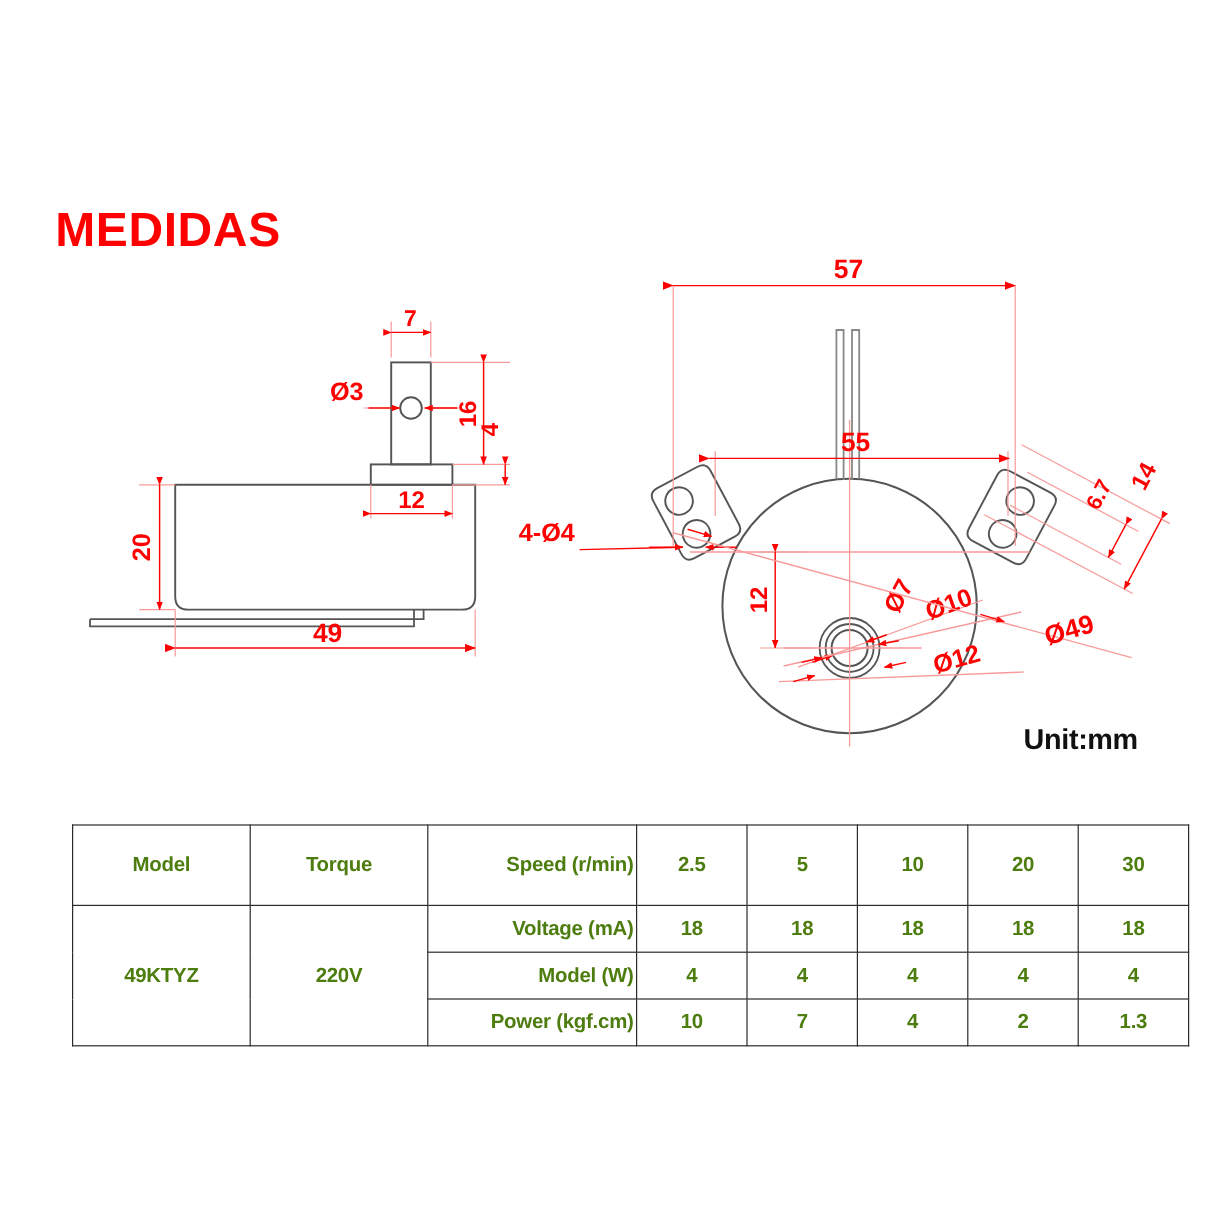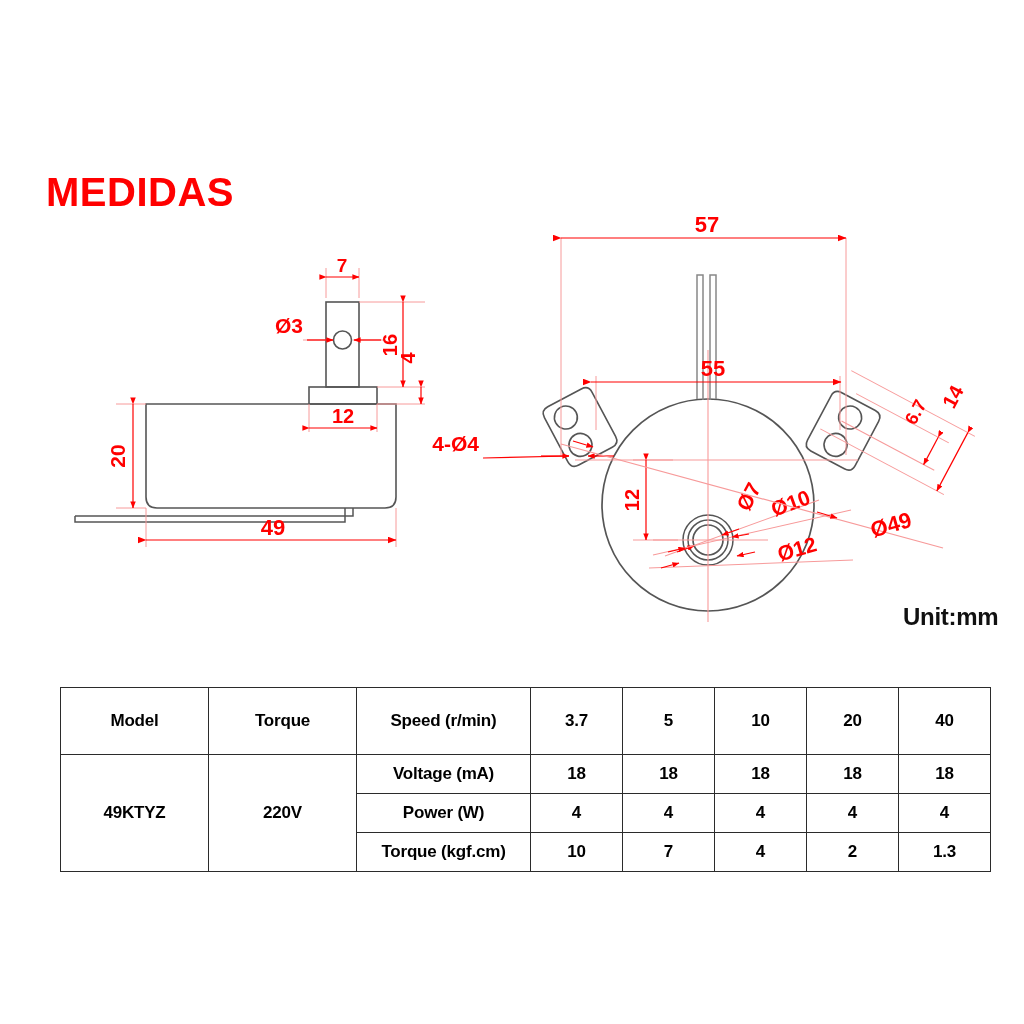--- a/index.html
+++ b/index.html
@@ -20,21 +20,21 @@
     font-weight:700;
     color:#ff0000;
     letter-spacing:0.5px;
     font-family:"Liberation Sans", sans-serif;
     line-height:1;
   }
 
   
   .unit-label{
     position:absolute;
-    left:890px; top:603px;
+    left:840px; top:603px;
     font-size:24px;
     font-weight:700;
     color:#111111;
     font-family:"Liberation Sans", sans-serif;
     letter-spacing:-0.3px;
   }
 
   
   .draw-svg{position:absolute;left:0;top:0;width:1024px;height:1024px;pointer-events:none;}
 
@@ -49,28 +49,28 @@
     width:930px;
     table-layout:fixed;
     font-family:"Liberation Sans", sans-serif;
   }
   table.spec td{
     border:1.6px solid #2b2b2b;
     text-align:center;
     vertical-align:middle;
     font-size:17px;
     font-weight:700;
-    color:#000000;
+    color:#4d7c0f;
     height:38px;
     padding:0 2px;
     background:#ffffff;
     letter-spacing:-0.2px;
   }
   table.spec td.hdr-tall{height:66px;}
-  table.spec td.lbl{font-size:17px;}
+  table.spec td.lbl{font-size:17px;text-align:right;}
   .c-model{width:148px;}
   .c-volt{width:148px;}
   .c-param{width:174px;}
   .c-val{width:92px;}
 </style>
 </head>
 <body>
 
 <div id="root">
 
@@ -243,46 +243,46 @@
           <col class="c-val">
           <col class="c-val">
           <col class="c-val">
           <col class="c-val">
       </colgroup>
       <tbody>
         <tr>
           <td class="hdr-tall">Model</td>
           <td class="hdr-tall">Torque</td>
           <td class="hdr-tall lbl">Speed (r/min)</td>
-          <td class="hdr-tall">3.7</td>
+          <td class="hdr-tall">2.5</td>
           <td class="hdr-tall">5</td>
           <td class="hdr-tall">10</td>
           <td class="hdr-tall">20</td>
-          <td class="hdr-tall">40</td>
+          <td class="hdr-tall">30</td>
         </tr>
         <tr>
           <td rowspan="3">49KTYZ</td>
           <td rowspan="3">220V</td>
           <td class="lbl">Voltage (mA)</td>
           <td>18</td>
           <td>18</td>
           <td>18</td>
           <td>18</td>
           <td>18</td>
         </tr>
         <tr>
-          <td class="lbl">Power (W)</td>
-          <td>4</td>
-          <td>4</td>
-          <td>4</td>
-          <td>4</td>
-          <td>4</td>
-        </tr>
-        <tr>
-          <td class="lbl">Torque (kgf.cm)</td>
+          <td class="lbl">Model (W)</td>
+          <td>4</td>
+          <td>4</td>
+          <td>4</td>
+          <td>4</td>
+          <td>4</td>
+        </tr>
+        <tr>
+          <td class="lbl">Power (kgf.cm)</td>
           <td>10</td>
           <td>7</td>
           <td>4</td>
           <td>2</td>
           <td>1.3</td>
         </tr>
       </tbody>
     </table>
   </div>
 

